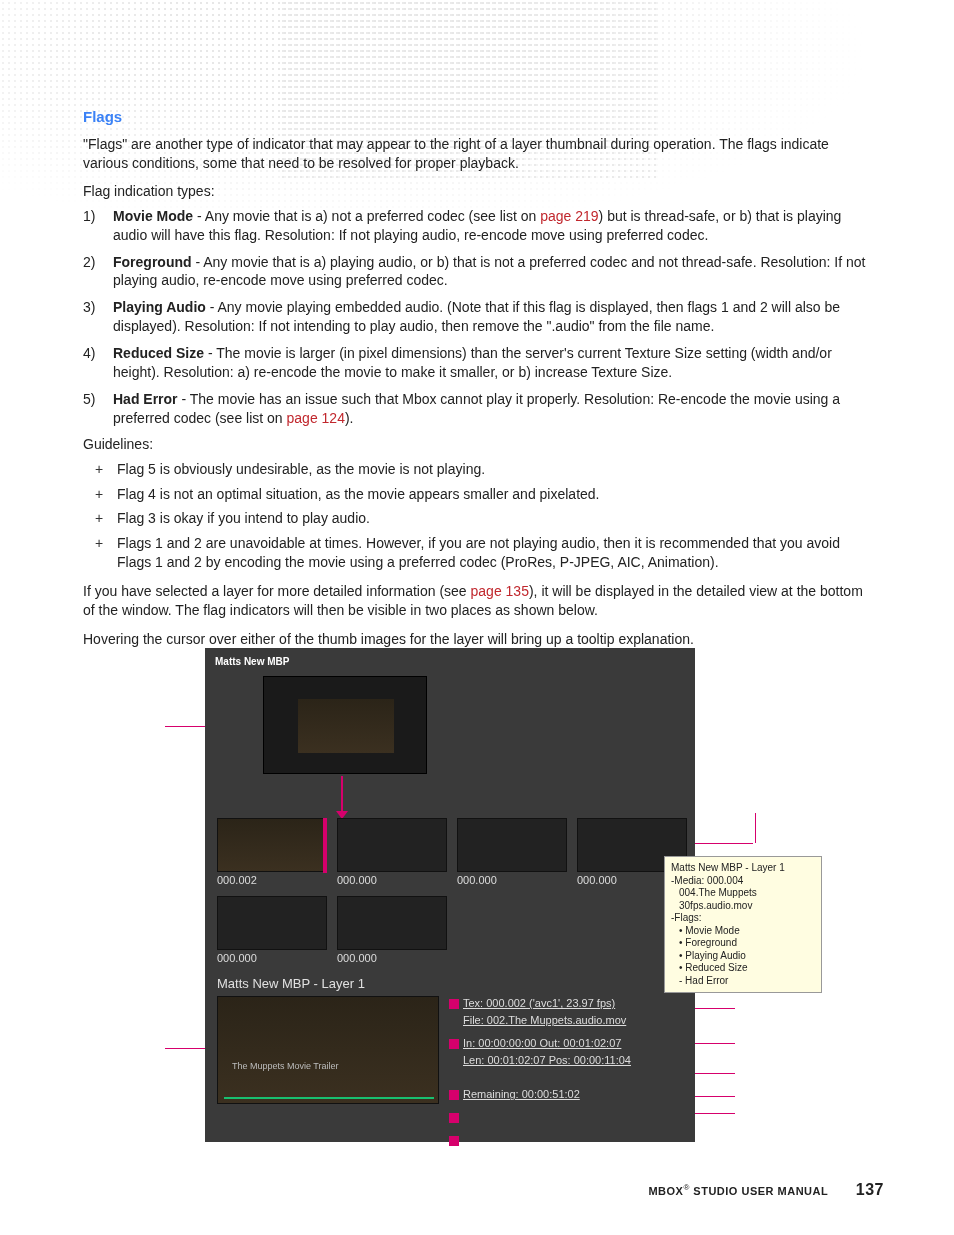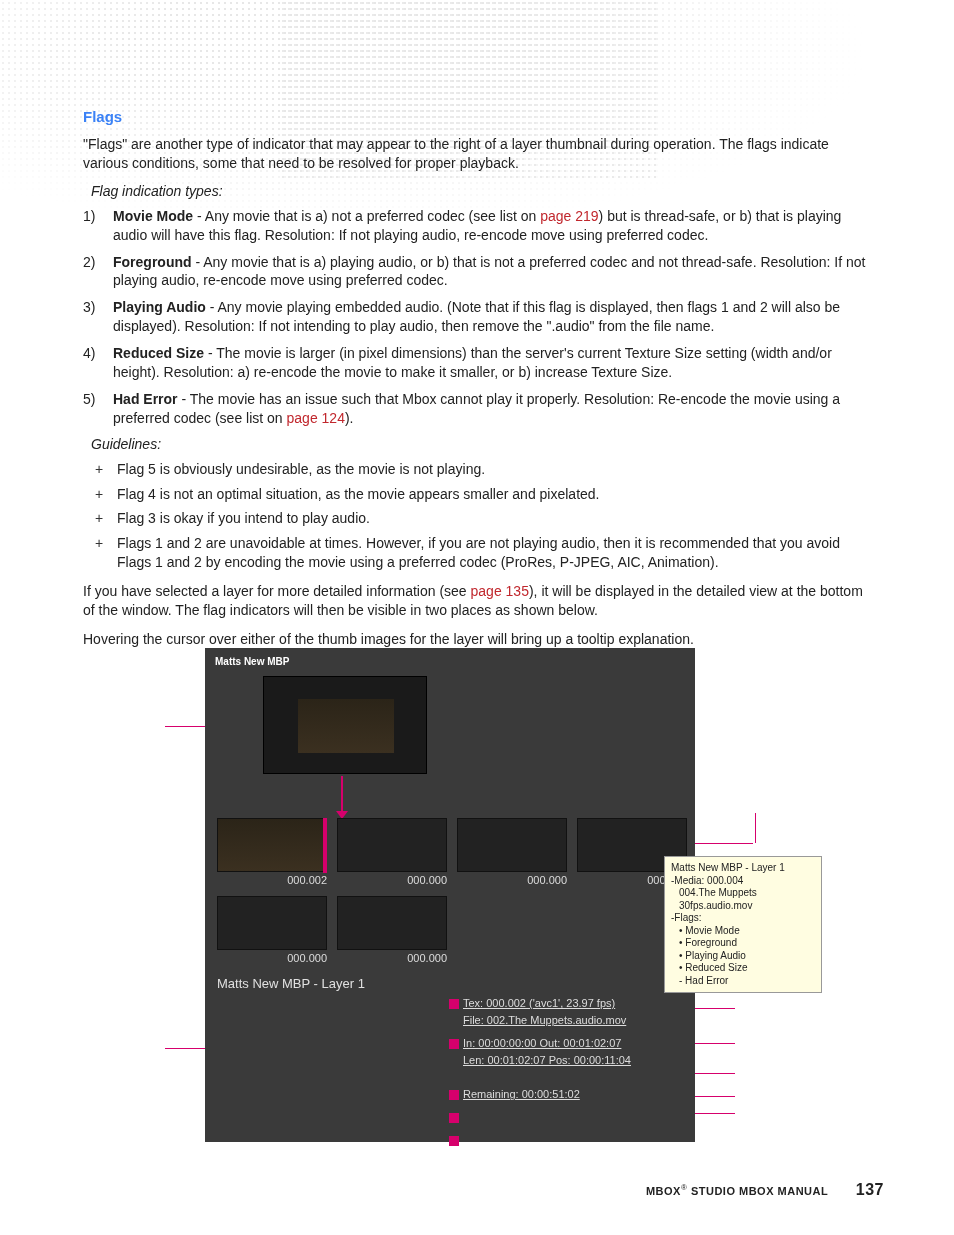--- a/index.html
+++ b/index.html
@@ -23,21 +23,21 @@
     opacity: 0.25;
     pointer-events: none;
   }
 
   .page {
     position: absolute; left: 83px; top: 108px; width: 790px;
   }
 
   h3.section { color: #3b82f6; font-size: 15px; font-weight: bold; margin-bottom: 10px; }
   p.body { font-size: 14px; line-height: 1.35; margin-bottom: 10px; }
-  .subhead { font-style: italic; font-size: 14px; margin: 6px 0 8px 8px; }
+  .subhead { font-size: 14px; margin: 6px 0 8px 0; }
 
   ol.flags { list-style: none; padding-left: 0; }
   ol.flags > li { display: flex; font-size: 14px; line-height: 1.35; margin-bottom: 8px; }
   ol.flags .num { width: 30px; flex-shrink: 0; }
   ol.flags .txt { flex: 1; }
   .b { font-weight: bold; }
   .link { color: #c1272d; }
 
   ul.plus { list-style: none; padding-left: 12px; }
   ul.plus > li { display: flex; font-size: 14px; line-height: 1.35; margin-bottom: 6px; }
@@ -50,21 +50,21 @@
   .shot .title { position: absolute; left: 10px; top: 8px; color: #fff; font-size: 10px; font-weight: bold; }
   .preview { position: absolute; left: 58px; top: 28px; width: 164px; height: 98px; background: #1a1a1a; border: 1px solid #000; }
   .preview-inner { position: absolute; left: 34px; top: 22px; width: 96px; height: 54px; background: linear-gradient(#2b2418,#3b3020); }
   .arrow { position: absolute; left: 136px; top: 128px; width: 2px; height: 38px; background: #d6006c; }
   .arrowhead { position: absolute; left: 131px; top: 163px; width: 0; height: 0; border-left: 6px solid transparent; border-right: 6px solid transparent; border-top: 8px solid #d6006c; }
 
   .row { position: absolute; height: 70px; }
   .thumb { position: absolute; width: 110px; height: 54px; background: #222; border: 1px solid #111; }
   .thumb.wood { background: linear-gradient(#2b2418,#3b3020); }
   .thumb .fl { position: absolute; right: -1px; top: -1px; width: 4px; height: 55px; background: #d6006c; }
-  .cap { position: absolute; top: 56px; width: 110px; text-align: right; color: #ddd; font-size: 11px; }
+  .cap { position: absolute; top: 56px; width: 110px; text-align: left; color: #ddd; font-size: 11px; }
 
   .row1 { left: 12px; top: 170px; width: 466px; }
   .row2 { left: 12px; top: 248px; width: 466px; }
 
   .detail-title { position: absolute; left: 12px; top: 328px; color: #e0e0e0; font-size: 13px; }
   .detail-thumb { position: absolute; left: 12px; top: 348px; width: 222px; height: 108px; background: linear-gradient(#2b2418,#3b3020); border: 1px solid #111; }
   .detail-thumb .ftxt { position: absolute; left: 14px; top: 64px; color: #bcbcbc; font-size: 9px; }
   .detail-thumb .bar { position: absolute; left: 6px; bottom: 4px; width: 210px; height: 2px; background: #18c070; }
 
   .flag-block { position: absolute; left: 244px; top: 348px; font-size: 11px; color: #ddd; line-height: 1.35; }
@@ -167,20 +167,24 @@
     </div>
 
     <div class="row row2">
       <div class="thumb" style="left:0"></div>
       <div class="cap" style="left:0">000.000</div>
       <div class="thumb" style="left:120px"></div>
       <div class="cap" style="left:120px">000.000</div>
     </div>
 
     <div class="detail-title">Matts New MBP - Layer 1</div>
+    <div class="detail-thumb">
+      <div class="ftxt">The Muppets Movie Trailer</div>
+      <div class="bar"></div>
+    </div>
 
     <div class="flag-block">
       <div class="row-line"><span class="sq"></span><span>Tex: 000.002 ('avc1', 23.97 fps)</span></div>
       <div class="row-line" style="padding-left:14px">File: 002.The Muppets.audio.mov</div>
       <div class="row-line" style="margin-top:8px"><span class="sq"></span><span>In:   00:00:00:00   Out: 00:01:02:07</span></div>
       <div class="row-line" style="padding-left:14px">Len: 00:01:02:07   Pos: 00:00:11:04</div>
       <div class="row-line" style="margin-top:20px"><span class="sq"></span><span>Remaining: 00:00:51:02</span></div>
       <div class="row-line" style="margin-top:8px"><span class="sq"></span></div>
       <div class="row-line" style="margin-top:8px"><span class="sq"></span></div>
     </div>
@@ -204,15 +208,15 @@
   <div class="call" style="left:490px; top:195px; width:58px;"></div>
   <div class="call" style="left:550px; top:165px; width:1px; height:30px; background:#d6006c;"></div>
   <div class="call" style="left:490px; top:360px; width:40px;"></div>
   <div class="call" style="left:490px; top:395px; width:40px;"></div>
   <div class="call" style="left:490px; top:425px; width:40px;"></div>
   <div class="call" style="left:490px; top:448px; width:40px;"></div>
   <div class="call" style="left:490px; top:465px; width:40px;"></div>
 </div>
 
 <div class="footer">
-  <span class="b">MBOX</span><span class="reg">®</span><span class="b"> STUDIO MBOX MANUAL</span>
+  <span class="b">MBOX</span><span class="reg">®</span><span class="b"> STUDIO USER MANUAL</span>
   <span class="pg">137</span>
 </div>
 
 </body></html>

